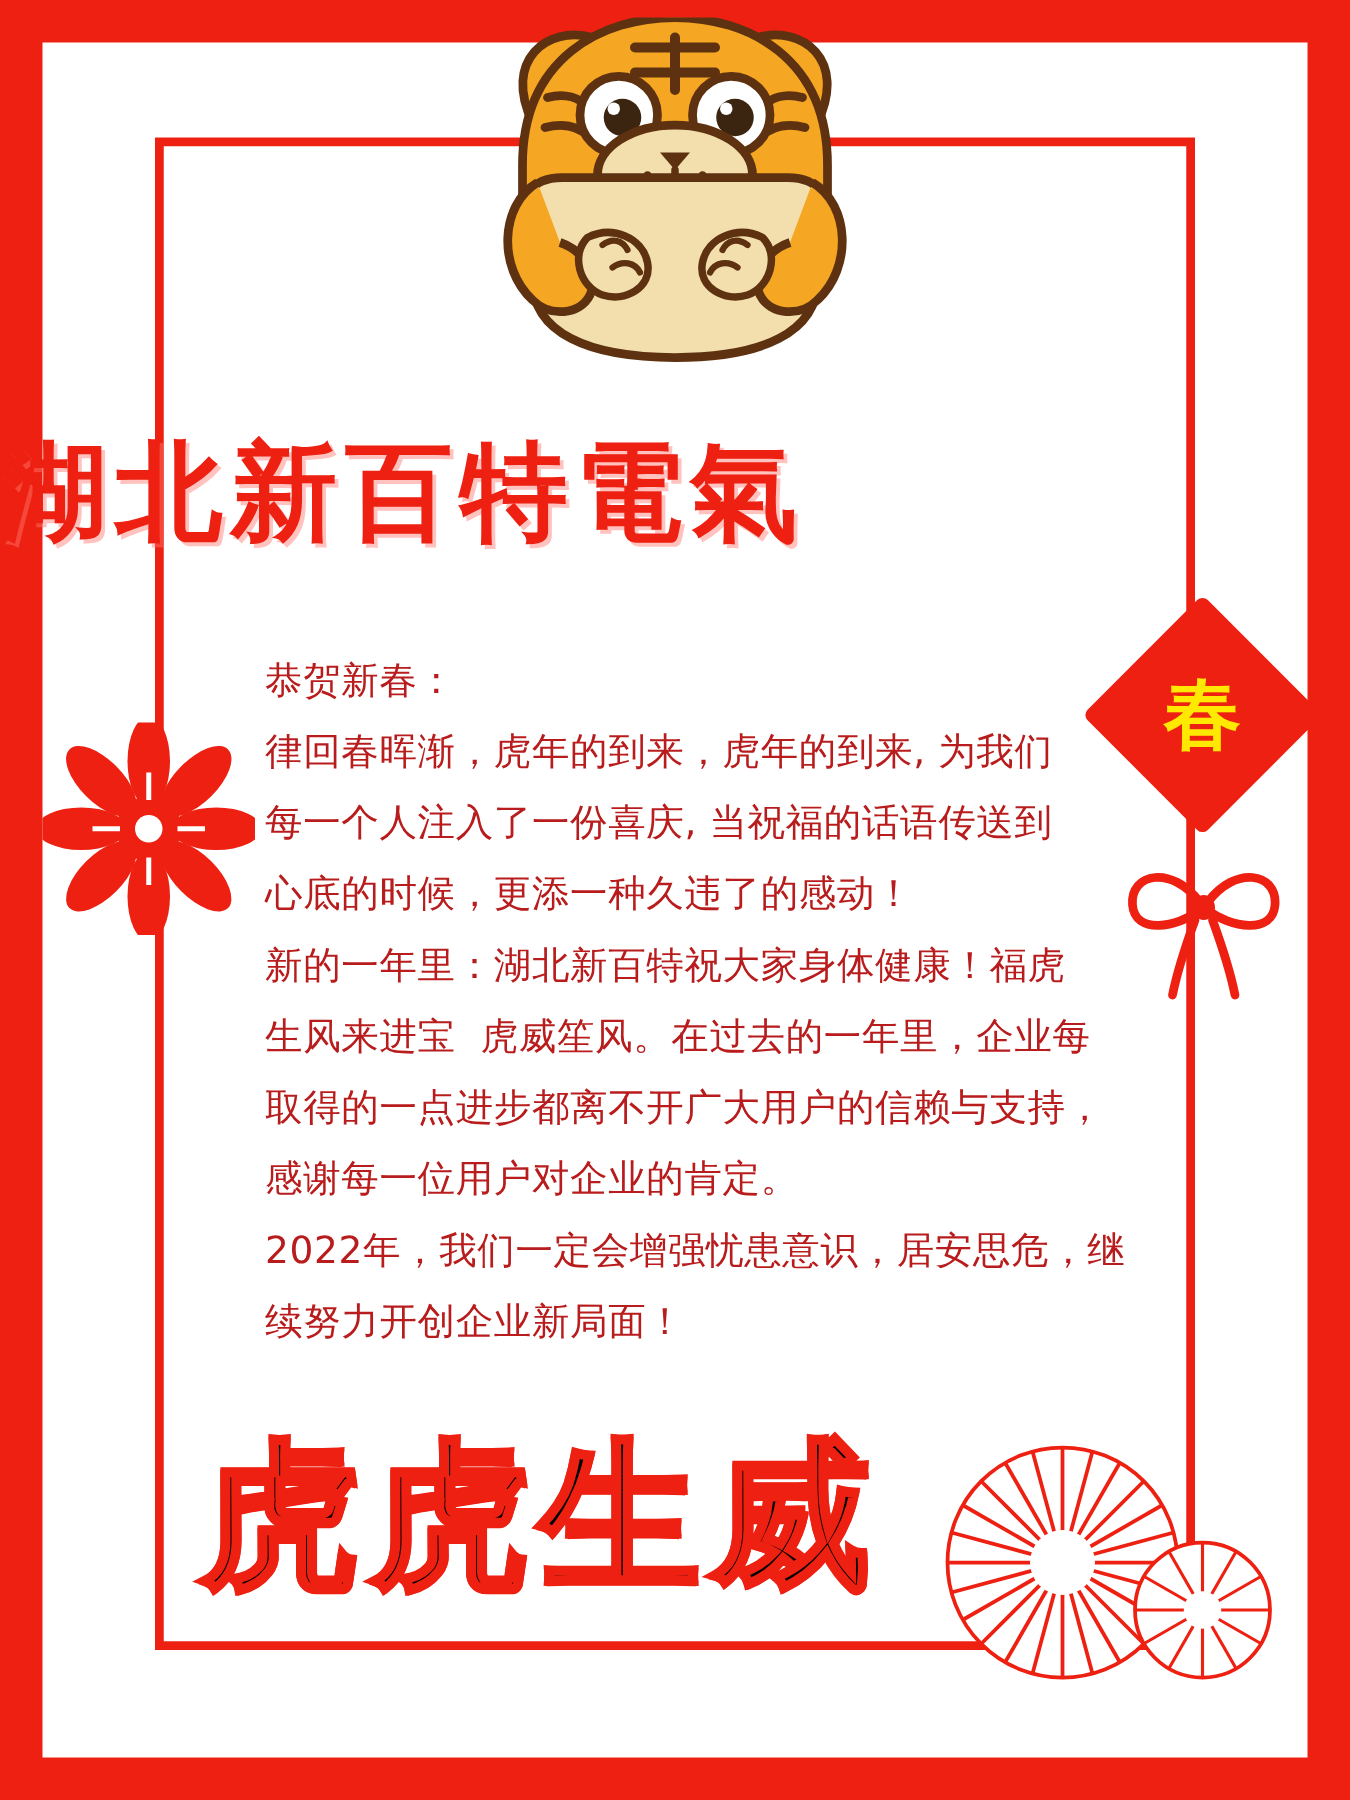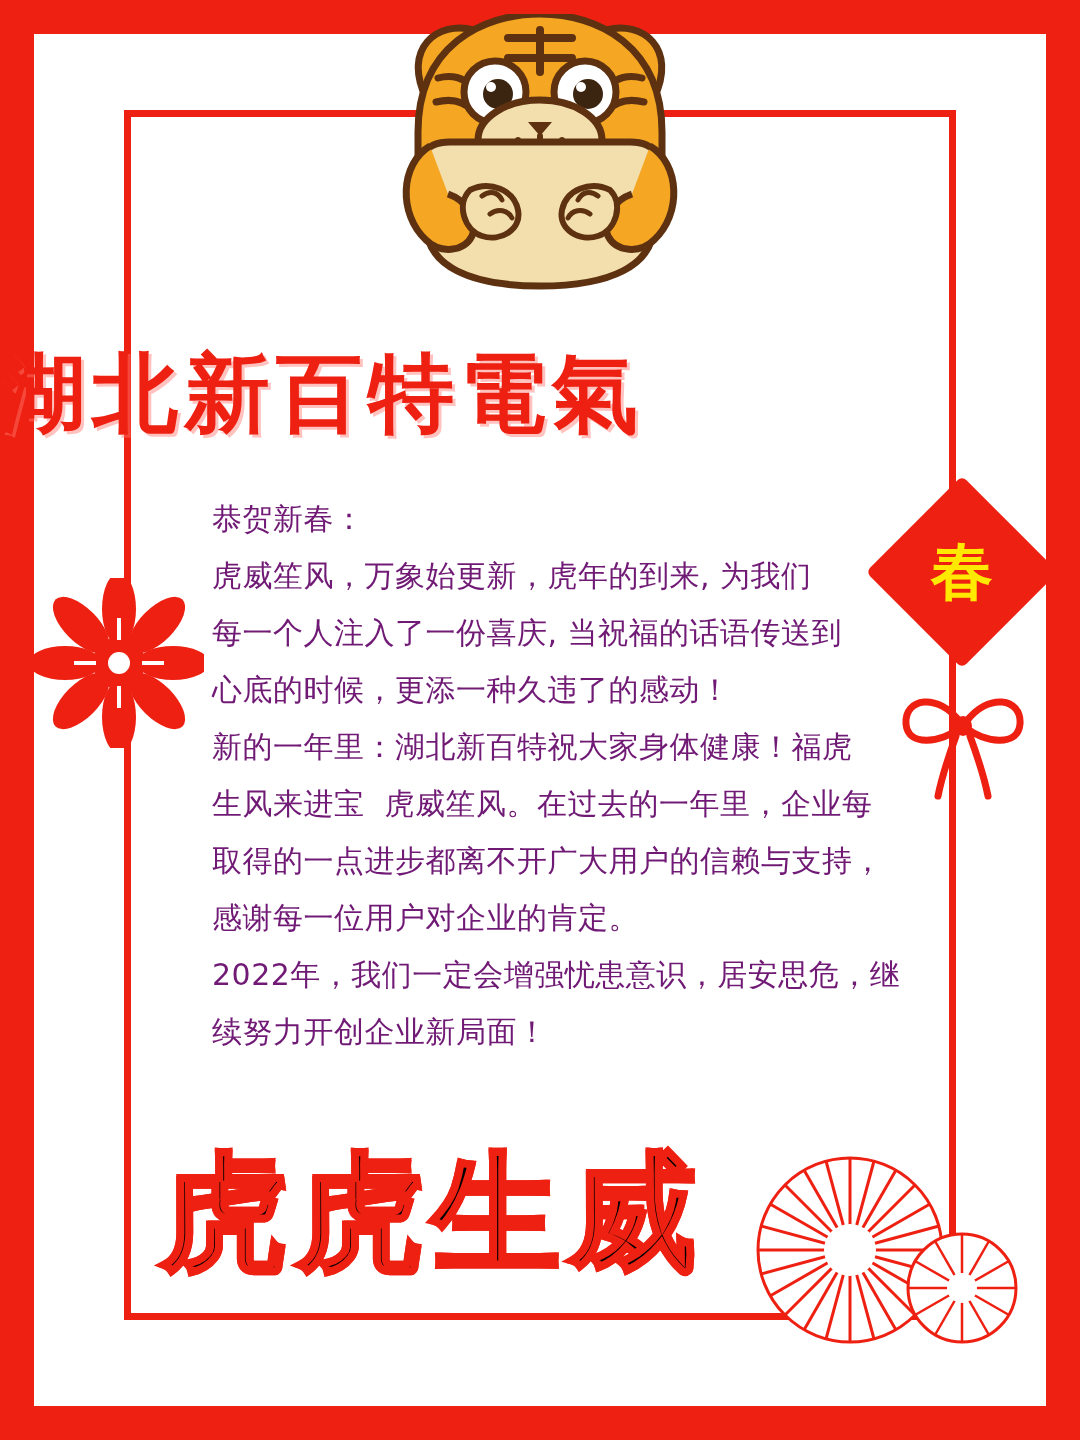--- a/index.html
+++ b/index.html
@@ -60,23 +60,23 @@
     font-size: 86px;
     letter-spacing: 6px;
     color: #ee2012;
     text-shadow: 3px 3px 0 rgba(255,120,110,0.45);
     z-index: 5;
   }
   
   .greeting {
     position: absolute;
     left: 212px;
-    top: 490px;
+    top: 516px;
     width: 690px;
-    color: #701a75;
+    color: #b91c1c;
     font-size: 30px;
     line-height: 57px;
     font-family: "DejaVu Sans", "Liberation Sans", sans-serif;
     letter-spacing: 0.5px;
     z-index: 5;
   }
   .greeting p {
     margin: 0;
     white-space: pre-wrap;
   }
@@ -198,21 +198,21 @@
       <path d="M92 176 C112 166 136 176 140 196 C144 216 122 228 104 222 C86 216 78 190 92 176 Z" fill="#f3dfae" stroke="#5e3210" stroke-width="6"></path>
       <path d="M232 176 C212 166 188 176 184 196 C180 216 202 228 220 222 C238 216 246 190 232 176 Z" fill="#f3dfae" stroke="#5e3210" stroke-width="6"></path>
       <path d="M104 182 C112 176 120 178 124 186 M112 200 C120 194 130 196 134 204 M220 182 C212 176 204 178 200 186 M212 200 C204 194 194 196 190 204" stroke="#5e3210" stroke-width="5" fill="none" stroke-linecap="round"></path>
     </svg>
   </div>
 
   <div class="company-title">湖北新百特電氣</div>
 
   <div class="greeting">
     <p>恭贺新春：</p>
-    <p>虎威笙风，万象始更新，虎年的到来, 为我们</p>
+    <p>律回春晖渐，虎年的到来，虎年的到来, 为我们</p>
     <p>每一个人注入了一份喜庆, 当祝福的话语传送到</p>
     <p>心底的时候，更添一种久违了的感动！</p>
     <p>新的一年里：湖北新百特祝大家身体健康！福虎</p>
     <p>生风来进宝  虎威笙风。在过去的一年里，企业每</p>
     <p>取得的一点进步都离不开广大用户的信赖与支持，</p>
     <p>感谢每一位用户对企业的肯定。</p>
     <p>2022年，我们一定会增强忧患意识，居安思危，继</p>
     <p>续努力开创企业新局面！</p>
   </div>
 

